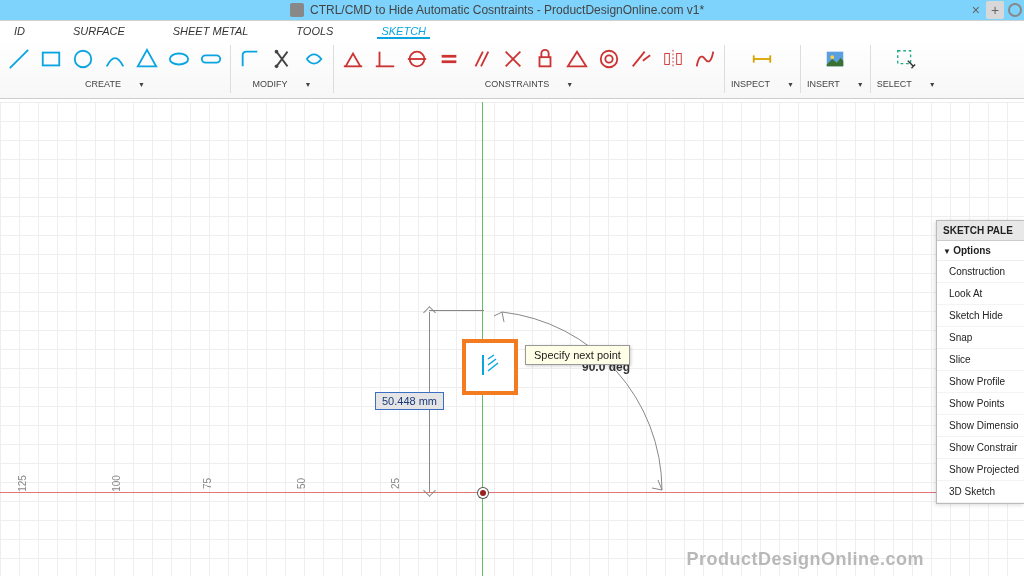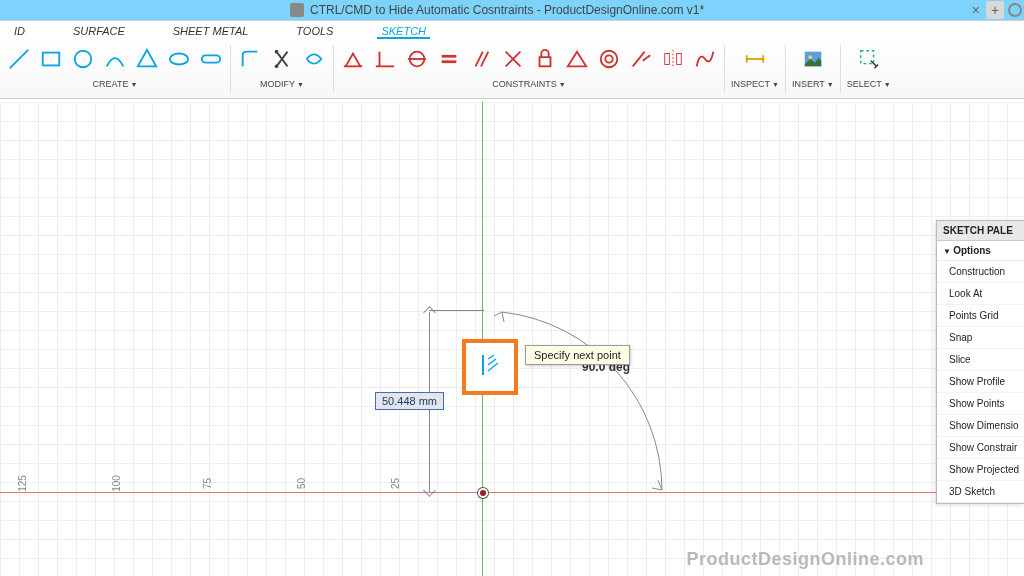--- a/index.html
+++ b/index.html
@@ -13,21 +13,21 @@
 .titlebar .ring { width:14px; height:14px; border:2px solid #888; border-radius:50%; margin-right:2px; }
 
 
 .menubar { height:18px; display:flex; align-items:flex-end; gap:40px; padding-left:10px; font-size:11px; color:#333; background:#fff;font-style:italic; }
 .menubar .tab { padding:2px 4px; cursor:pointer; }
 .menubar .tab.active { color:#0aa5e0; border-bottom:2px solid #0aa5e0; padding-bottom:0; }
 
 .toolbar { height:60px; border-bottom:1px solid #ccc; display:flex; align-items:flex-start; background:linear-gradient(#fff,#f7f7f7); }
 .tgroup { display:flex; flex-direction:column; align-items:center; padding:2px 6px 0 6px; }
 .ticons { display:flex; gap:6px; align-items:center; height:36px; }
-.tlabel { font-size:9px; color:#444; display:flex; align-items:center; gap:2px; margin-top:2px; }
+.tlabel { font-size:9px; color:#444; display:flex; align-items:center; gap:17px; margin-top:2px; }
 .tlabel .caret { font-size:7px; }
 .tsep { width:1px; height:48px; background:#ddd; margin-top:6px; }
 
 .ico { width:26px; height:26px; display:flex; align-items:center; justify-content:center; cursor:pointer; }
 .ico svg { width:22px; height:22px; }
 
 
 .canvas { position:absolute; top:102px; left:0; right:0; bottom:0; background:#fff; }
 
 .canvas::before {
@@ -347,21 +347,21 @@
   <span class="ruler-tick" style="left:390px">25</span>
 
   <div class="watermark">ProductDesignOnline.com</div>
 </div>
 
 <div class="palette">
   <div class="hdr">SKETCH PALE</div>
   <div class="sec">Options</div>
   <div class="item">Construction</div>
   <div class="item">Look At</div>
-  <div class="item">Points Grid</div>
+  <div class="item">Sketch Hide</div>
   <div class="item">Snap</div>
   <div class="item">Slice</div>
   <div class="item">Show Profile</div>
   <div class="item">Show Points</div>
   <div class="item">Show Dimensio</div>
   <div class="item">Show Constrair</div>
   <div class="item">Show Projected</div>
   <div class="item">3D Sketch</div>
 </div>
 

